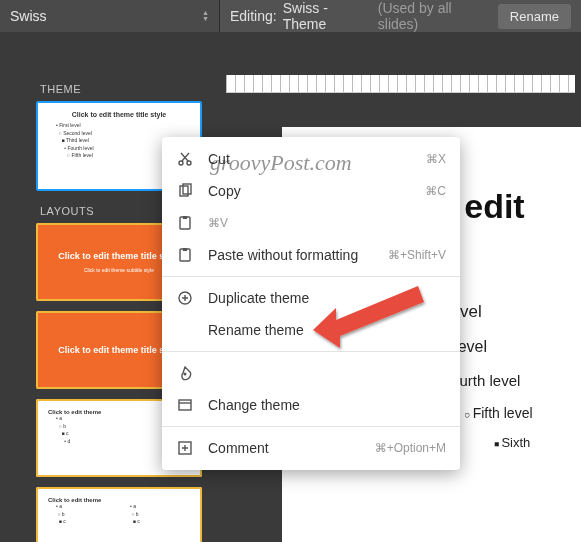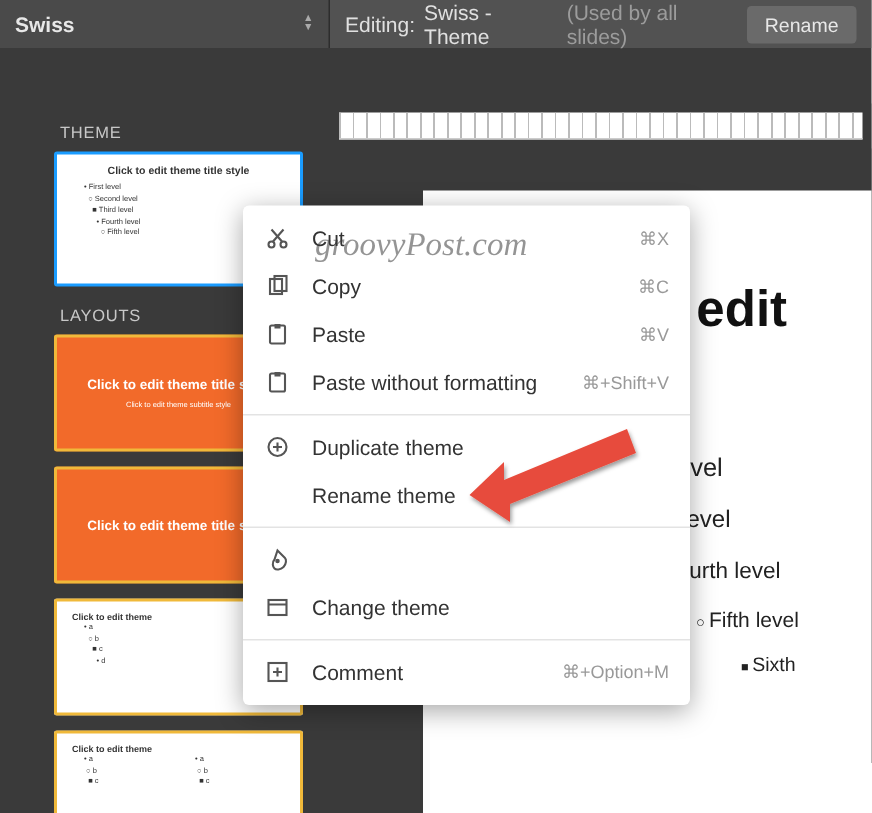--- a/index.html
+++ b/index.html
@@ -4,21 +4,21 @@
 <style>
   * { box-sizing: border-box; margin: 0; padding: 0; }
   html, body { width: 581px; height: 542px; overflow: hidden; font-family: Arial, Helvetica, sans-serif; }
   body { background: #3a3a3a; position: relative; }
 
   
   .topbar { display: flex; height: 32px; }
   .theme-select {
     width: 220px; background: #4a4a4a; color: #e8e8e8; font-size: 14px;
     display: flex; align-items: center; justify-content: space-between;
-    padding: 0 10px; border-right: 1px solid #2d2d2d; font-weight: bold;
+    padding: 0 10px; border-right: 1px solid #2d2d2d;
   }
   .select-chevrons { display:flex; flex-direction:column; font-size:7px; color:#aaa; line-height:6px;}
   .editing-bar {
     flex: 1; background: #525252; color: #e0e0e0; font-size: 14px;
     display: flex; align-items: center; padding: 0 10px; gap: 6px;
   }
   .editing-detail { color: #9c9c9c; }
   .rename-btn {
     margin-left: auto; background: #6a6a6a; color: #e8e8e8;
     border: none; padding: 5px 12px; border-radius: 3px; font-size: 13px;
@@ -218,21 +218,20 @@
       <span class="ctx-label">Copy</span>
       <span class="ctx-shortcut">⌘C</span>
     </div>
     <div class="ctx-item">
       <span class="ctx-icon">
         <svg width="16" height="16" viewBox="0 0 16 16">
           <rect x="3" y="2" width="10" height="12" rx="1" stroke="#555" stroke-width="1.4" fill="none"></rect>
           <rect x="6" y="1" width="4" height="3" fill="#555"></rect>
         </svg>
       </span>
-      <span class="ctx-label">Paste</span>
       <span class="ctx-shortcut">⌘V</span>
     </div>
     <div class="ctx-item">
       <span class="ctx-icon">
         <svg width="16" height="16" viewBox="0 0 16 16">
           <rect x="3" y="2" width="10" height="12" rx="1" stroke="#555" stroke-width="1.4" fill="none"></rect>
           <rect x="6" y="1" width="4" height="3" fill="#555"></rect>
         </svg>
       </span>
       <span class="ctx-label">Paste without formatting</span>

